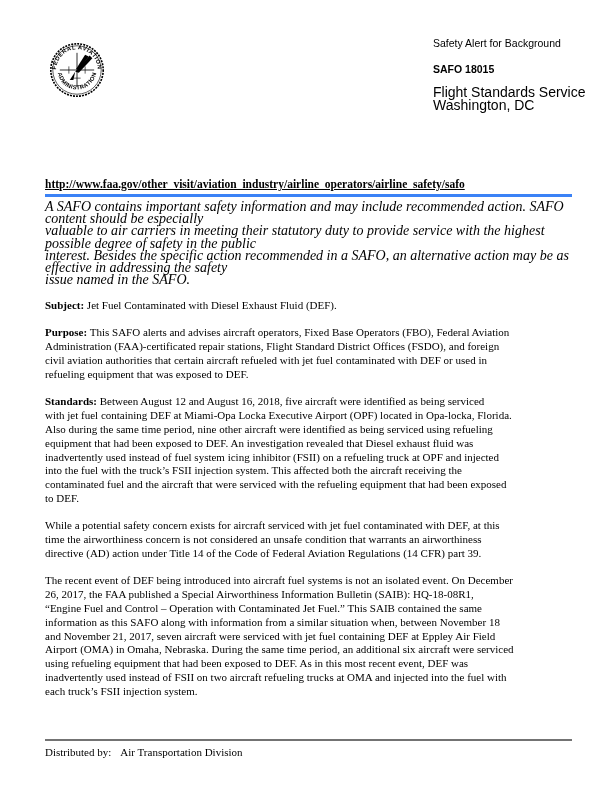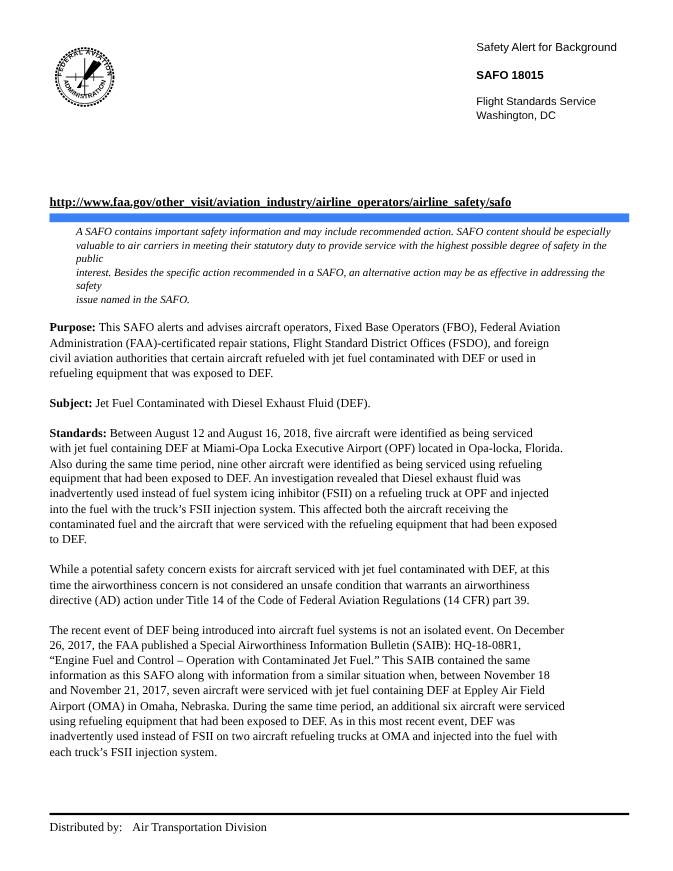--- a/index.html
+++ b/index.html
@@ -22,43 +22,43 @@
     font-family:"Liberation Serif", serif; font-weight:bold;
     font-size:29px; line-height:32px; letter-spacing:1px;
   }
   .safo-sub {
     font-family:"Liberation Sans", sans-serif; font-size:10.5px; line-height:12px; margin-top:1px;
   }
   .doc-meta {
     font-family:"Liberation Sans", sans-serif; font-size:10.5px; line-height:13px; margin-top:14px;font-weight:bold;
   }
   .office-block {
-    font-family:"Liberation Sans", sans-serif; font-size:10px; line-height:13px; margin-top:10px;
+    font-family:"Liberation Sans", sans-serif; font-size:14px; line-height:13px; margin-top:10px;
   }
 
   
   .content { position:absolute; left:45px; top:178px; width:527px; }
   .banner {
     font-weight:bold; font-size:11.5px; line-height:13px;
-    border-bottom:8px solid #3b82f6; padding-bottom:3px;
+    border-bottom:3px solid #3b82f6; padding-bottom:3px;
   }
   .banner-text { text-decoration:underline; }
   .disclaimer {
-    font-style:italic; font-size:10px; line-height:12.2px;
-    margin-top:4px; white-space:pre-line;margin-left:24px;
+    font-style:italic; font-size:14px; line-height:12.2px;
+    margin-top:4px; white-space:pre-line;
   }
   .para { font-size:11px; line-height:13.9px; margin:13px 0 0 0; }
   .pre { white-space:pre-line; }
   .lead { font-weight:bold; }
   a.link { color:#2b2bcb; text-decoration:underline; cursor:pointer; }
 
   
   .footer {
     position:absolute; left:45px; top:739px; width:527px;
-    border-top:2px solid #000000; padding-top:4px;
+    border-top:2px solid #737373; padding-top:4px;
     font-size:11px; line-height:14px;
   }
   .footer-text { margin-left:9px; }
 </style>
 </head>
 <body>
 
 <div class="page">
 
   <svg class="seal" width="56" height="56" viewBox="0 0 62 62">
@@ -98,26 +98,26 @@
 
   <div class="content">
 
     <div class="banner"><span class="banner-text">http://www.faa.gov/other_visit/aviation_industry/airline_operators/airline_safety/safo</span></div>
 
     <div class="disclaimer">A SAFO contains important safety information and may include recommended action. SAFO content should be especially
 valuable to air carriers in meeting their statutory duty to provide service with the highest possible degree of safety in the public
 interest. Besides the specific action recommended in a SAFO, an alternative action may be as effective in addressing the safety
 issue named in the SAFO.</div>
 
+    <p class="para"><b class="lead">Subject:</b> <span class="pre">Jet Fuel Contaminated with Diesel Exhaust Fluid (DEF).</span></p>
+
     <p class="para"><b class="lead">Purpose:</b> <span class="pre">This SAFO alerts and advises aircraft operators, Fixed Base Operators (FBO), Federal Aviation
 Administration (FAA)-certificated repair stations, Flight Standard District Offices (FSDO), and foreign
 civil aviation authorities that certain aircraft refueled with jet fuel contaminated with DEF or used in
 refueling equipment that was exposed to DEF.</span></p>
-
-    <p class="para"><b class="lead">Subject:</b> <span class="pre">Jet Fuel Contaminated with Diesel Exhaust Fluid (DEF).</span></p>
 
     <p class="para"><b class="lead">Standards:</b> <span class="pre">Between August 12 and August 16, 2018, five aircraft were identified as being serviced
 with jet fuel containing DEF at Miami-Opa Locka Executive Airport (OPF) located in Opa-locka, Florida.
 Also during the same time period, nine other aircraft were identified as being serviced using refueling
 equipment that had been exposed to DEF. An investigation revealed that Diesel exhaust fluid was
 inadvertently used instead of fuel system icing inhibitor (FSII) on a refueling truck at OPF and injected
 into the fuel with the truck’s FSII injection system. This affected both the aircraft receiving the
 contaminated fuel and the aircraft that were serviced with the refueling equipment that had been exposed
 to DEF.</span></p>
 

